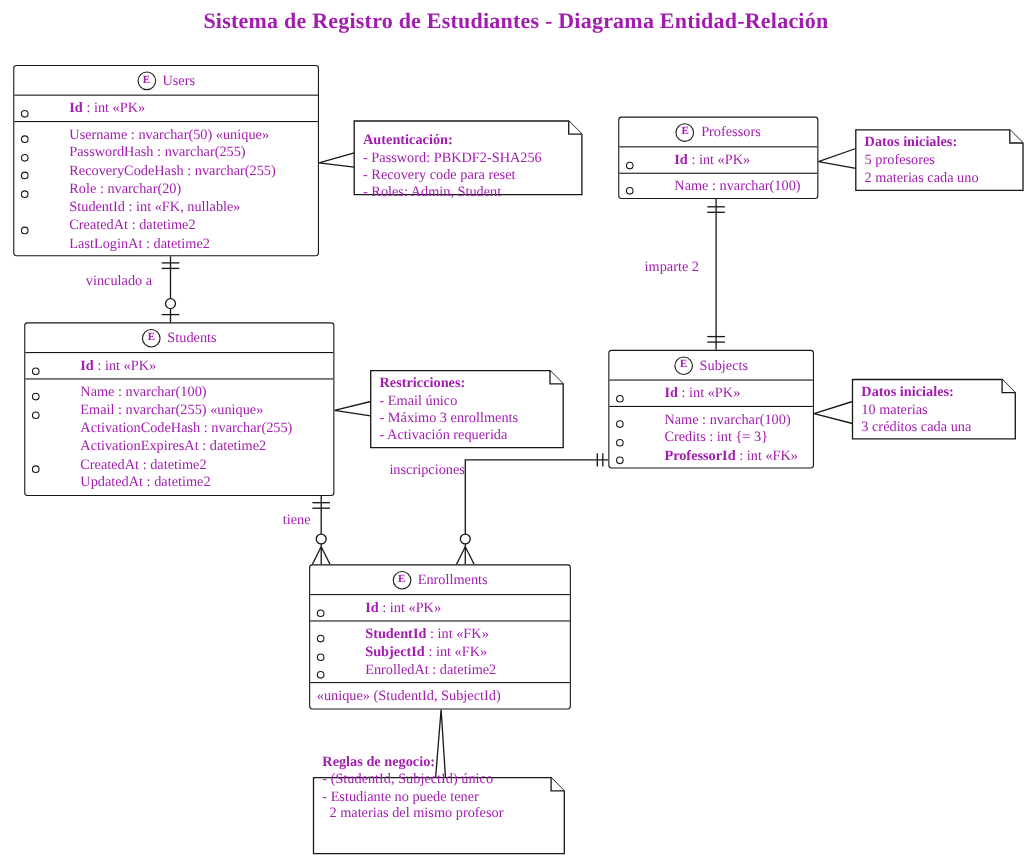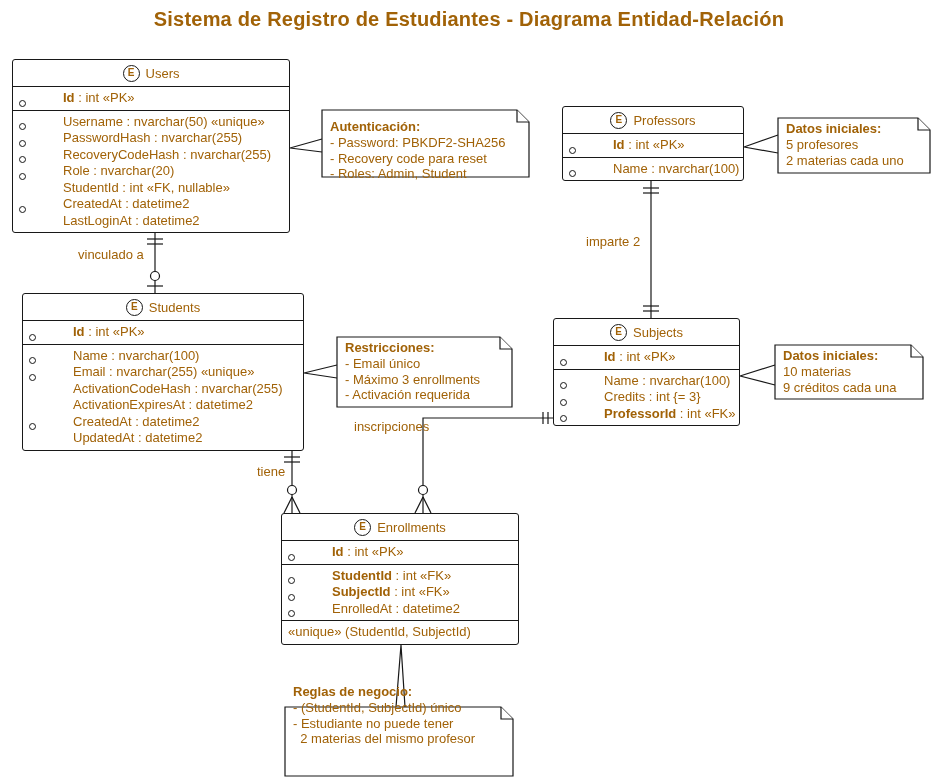--- a/index.html
+++ b/index.html
@@ -1,17 +1,17 @@
 <!DOCTYPE html>
 <html><head>
 <meta charset="utf-8">
 <style>
   html,body{margin:0;padding:0;background:#ffffff;}
   #canvas{position:relative;width:938px;height:781px;background:#ffffff;overflow:hidden;
-          font-family:Liberation Sans, sans-serif;color:#a16207;}
+          font-family:Liberation Serif, serif;color:#a21caf;}
   .title{position:absolute;top:8px;left:0;width:100%;text-align:center;
          font-size:20px;font-weight:bold;letter-spacing:.2px;}
   svg.wires{position:absolute;left:0;top:0;z-index:1;}
   .entity{position:absolute;z-index:2;background:#fff;border:1px solid #181818;
           border-radius:3px;font-size:13px;}
   .ehead{display:flex;align-items:center;justify-content:center;gap:6px;height:26px;
          border-bottom:1px solid #181818;}
   .espot{width:15px;height:15px;border:1.2px solid #181818;border-radius:50%;
          display:flex;align-items:center;justify-content:center;
          font-weight:bold;font-size:10px;line-height:1;flex:none;}
@@ -266,21 +266,21 @@
     </div>
   <div class="note" style="left:337px;top:337px;width:163px">
       <div class="ntitle">Restricciones:</div>
       <div class="nline">- Email único</div>
       <div class="nline">- Máximo 3 enrollments</div>
       <div class="nline">- Activación requerida</div>
     </div>
   <div class="note" style="left:775px;top:345px;width:136px">
       <div class="ntitle">Datos iniciales:</div>
       <div class="nline">10 materias</div>
-      <div class="nline">9 créditos cada una</div>
+      <div class="nline">3 créditos cada una</div>
     </div>
   <div class="note" style="left:285px;top:681px;width:216px">
       <div class="ntitle">Reglas de negocio:</div>
       <div class="nline">- (StudentId, SubjectId) único</div>
       <div class="nline">- Estudiante no puede tener</div>
       <div class="nline">  2 materias del mismo profesor</div>
     </div>
 
   <div class="rlabel" style="left:78px;top:247px">vinculado a</div>
   <div class="rlabel" style="left:586px;top:234px">imparte 2</div>

